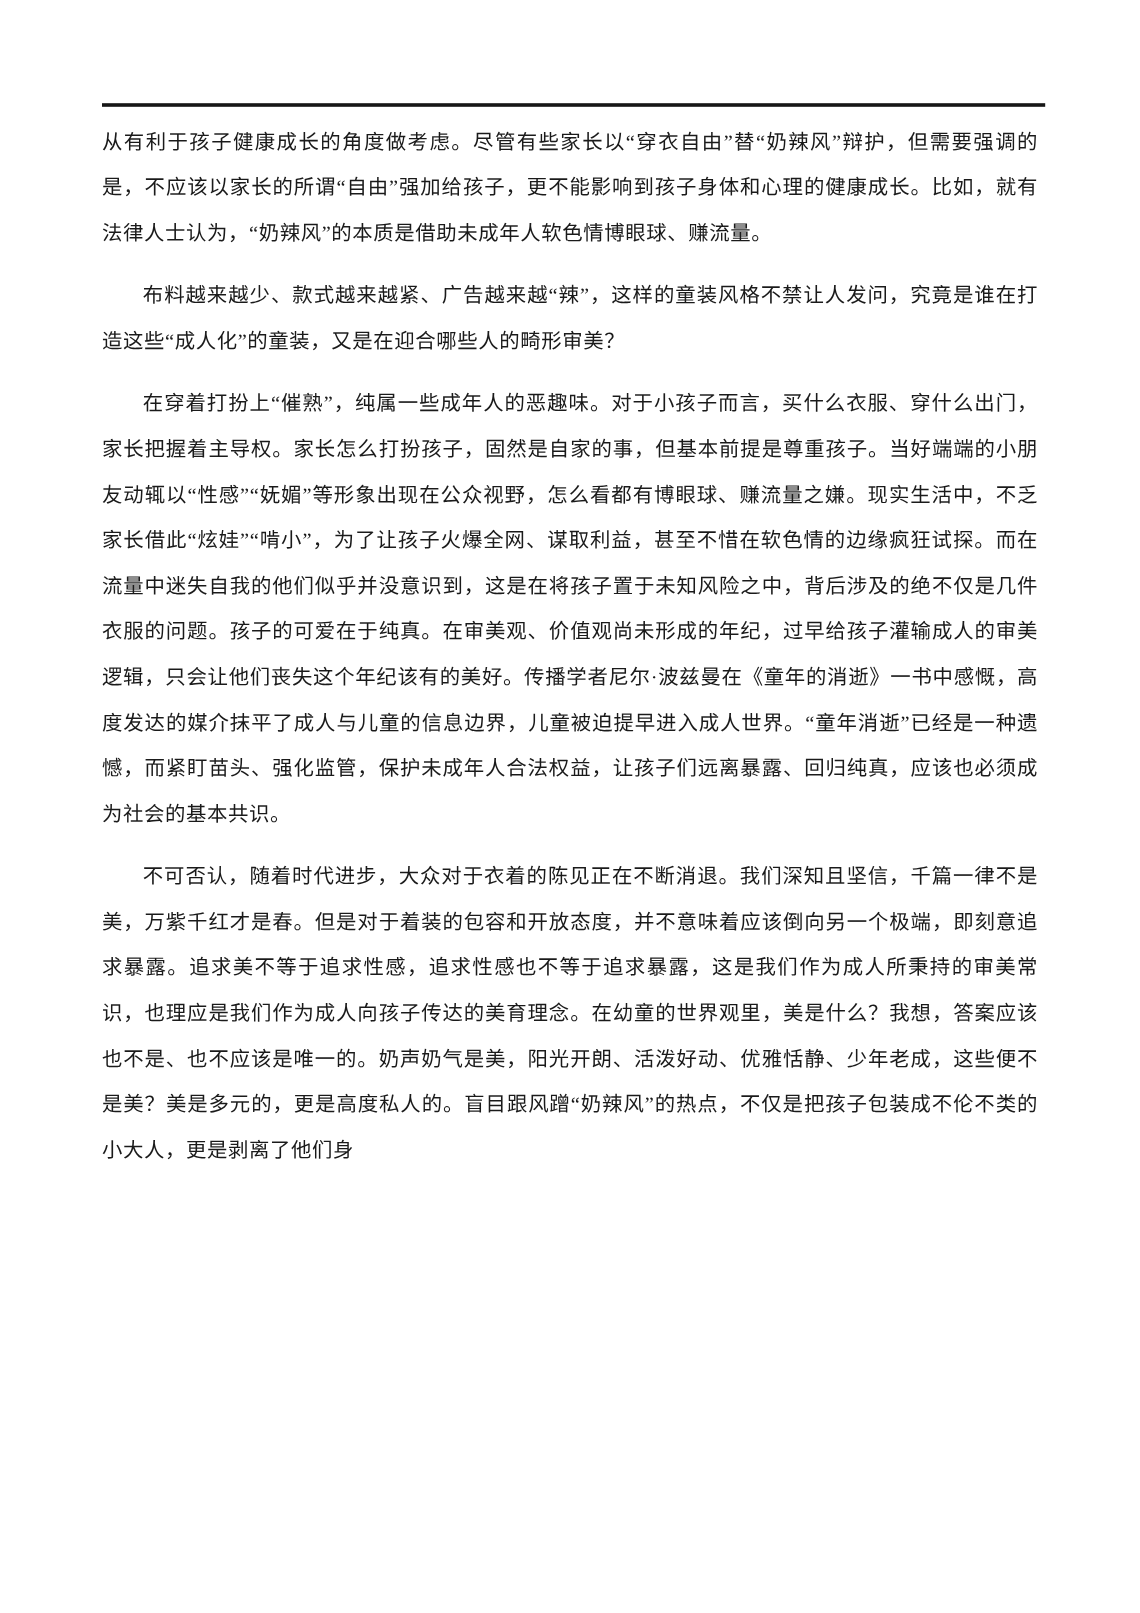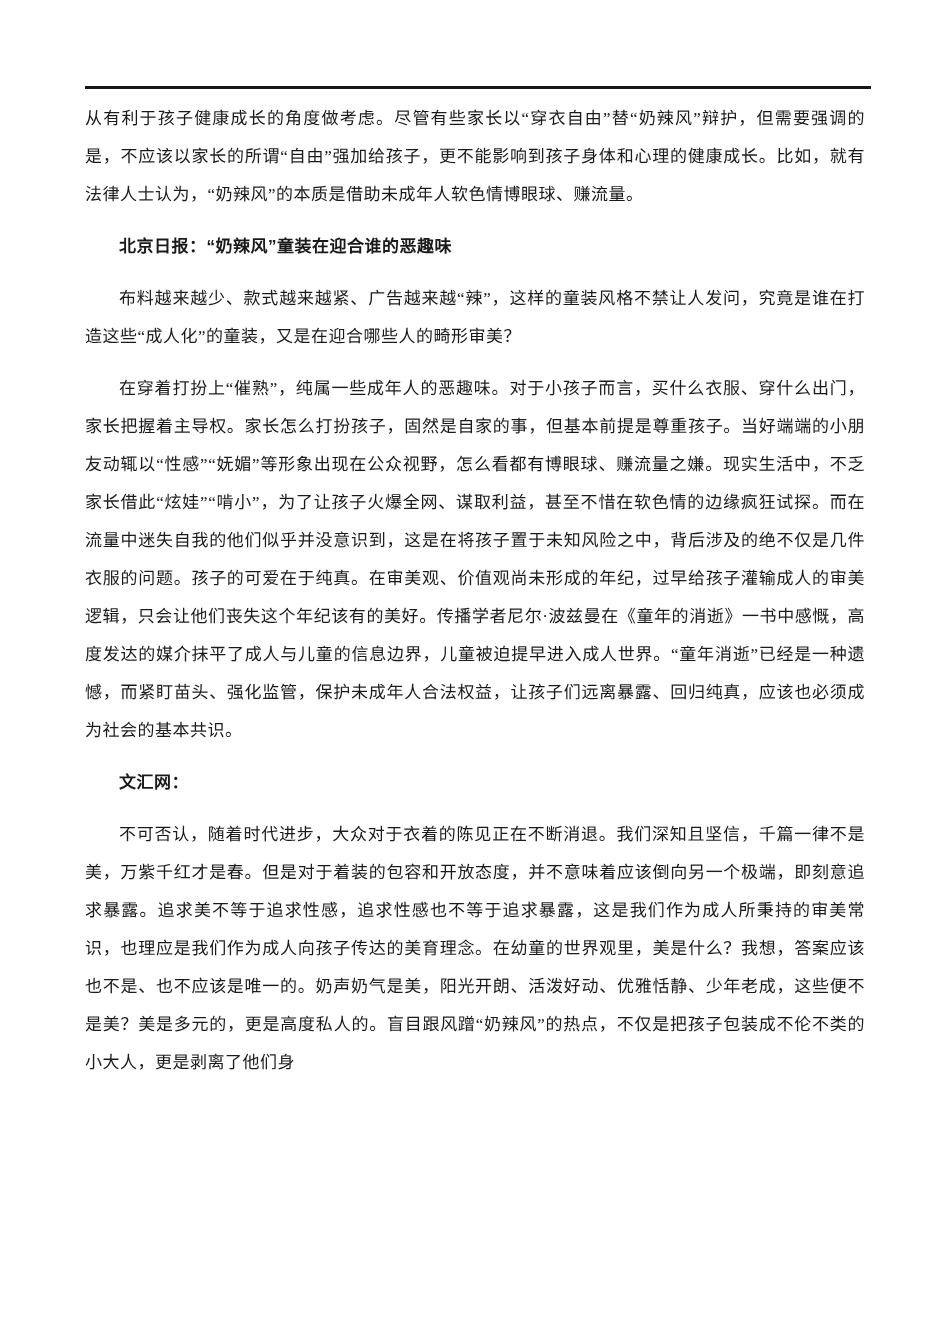--- a/index.html
+++ b/index.html
@@ -53,19 +53,17 @@
     letter-spacing: 0.5px;
   }
 </style>
 </head>
 <body>
 
 <div class="page">
   <div class="header-rule"></div>
   <div class="content">
     <p class="no-indent">从有利于孩子健康成长的角度做考虑。尽管有些家长以“穿衣自由”替“奶辣风”辩护，但需要强调的是，不应该以家长的所谓“自由”强加给孩子，更不能影响到孩子身体和心理的健康成长。比如，就有法律人士认为，“奶辣风”的本质是借助未成年人软色情博眼球、赚流量。</p>
-    <p class="heading">北京日报：“奶辣风”童装在迎合谁的恶趣味</p>
     <p>布料越来越少、款式越来越紧、广告越来越“辣”，这样的童装风格不禁让人发问，究竟是谁在打造这些“成人化”的童装，又是在迎合哪些人的畸形审美？</p>
     <p>在穿着打扮上“催熟”，纯属一些成年人的恶趣味。对于小孩子而言，买什么衣服、穿什么出门，家长把握着主导权。家长怎么打扮孩子，固然是自家的事，但基本前提是尊重孩子。当好端端的小朋友动辄以“性感”“妩媚”等形象出现在公众视野，怎么看都有博眼球、赚流量之嫌。现实生活中，不乏家长借此“炫娃”“啃小”，为了让孩子火爆全网、谋取利益，甚至不惜在软色情的边缘疯狂试探。而在流量中迷失自我的他们似乎并没意识到，这是在将孩子置于未知风险之中，背后涉及的绝不仅是几件衣服的问题。孩子的可爱在于纯真。在审美观、价值观尚未形成的年纪，过早给孩子灌输成人的审美逻辑，只会让他们丧失这个年纪该有的美好。传播学者尼尔·波兹曼在《童年的消逝》一书中感慨，高度发达的媒介抹平了成人与儿童的信息边界，儿童被迫提早进入成人世界。“童年消逝”已经是一种遗憾，而紧盯苗头、强化监管，保护未成年人合法权益，让孩子们远离暴露、回归纯真，应该也必须成为社会的基本共识。</p>
-    <p class="heading">文汇网：</p>
     <p>不可否认，随着时代进步，大众对于衣着的陈见正在不断消退。我们深知且坚信，千篇一律不是美，万紫千红才是春。但是对于着装的包容和开放态度，并不意味着应该倒向另一个极端，即刻意追求暴露。追求美不等于追求性感，追求性感也不等于追求暴露，这是我们作为成人所秉持的审美常识，也理应是我们作为成人向孩子传达的美育理念。在幼童的世界观里，美是什么？我想，答案应该也不是、也不应该是唯一的。奶声奶气是美，阳光开朗、活泼好动、优雅恬静、少年老成，这些便不是美？美是多元的，更是高度私人的。盲目跟风蹭“奶辣风”的热点，不仅是把孩子包装成不伦不类的小大人，更是剥离了他们身</p>
   </div>
 </div>
 
 </body></html>

